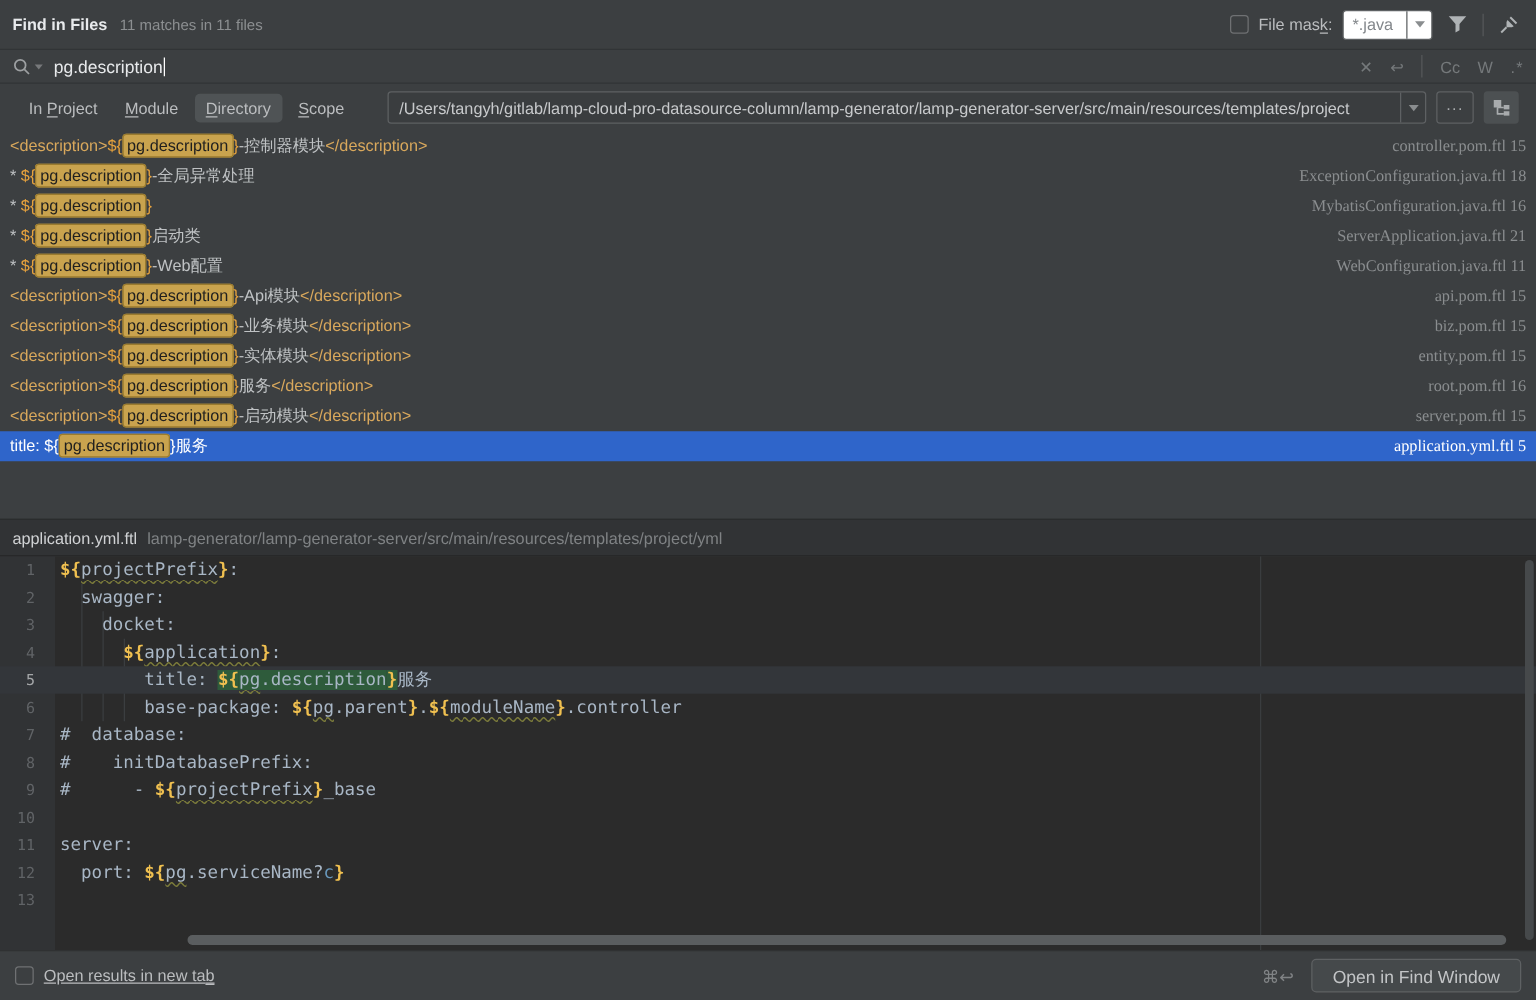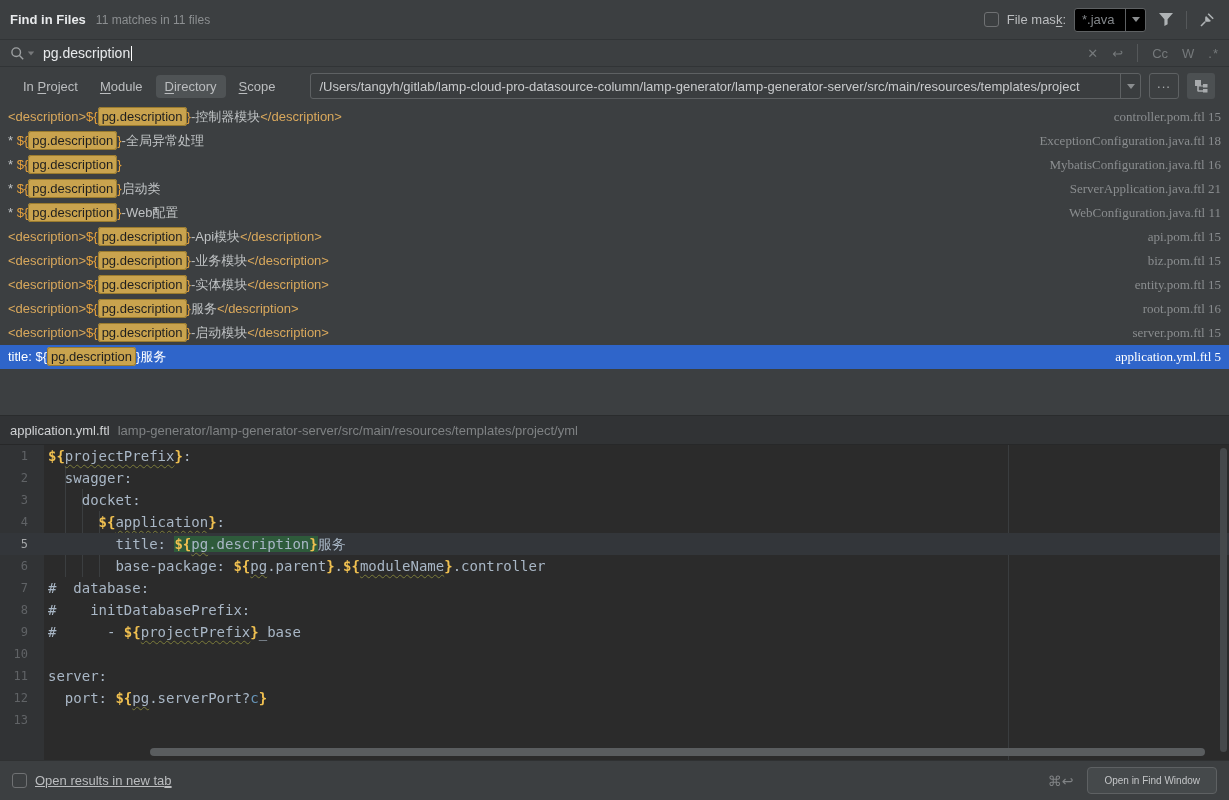--- a/index.html
+++ b/index.html
@@ -21,21 +21,21 @@
   #dlg-title { font-weight:bold; color:#E8EAEC; font-size:13px; }
   #match-summary { color:#8C8F91; font-size:12px; margin-left:10px; }
   #header-right { margin-left:auto; display:flex; align-items:center; gap:8px; }
   .checkbox {
     width:15px; height:15px; border:1px solid #6F7173; border-radius:3px;
     background:transparent; flex:none;
   }
   #file-mask-label { color:#BBBDBF; }
   .combo {
     display:flex; align-items:center; height:24px;
-    border:1px solid #5E6163; border-radius:3px; background:#000000;
+    border:1px solid #5E6163; border-radius:3px; background:#ffffff;
   }
   #file-mask-combo { width:72px; }
   #file-mask-combo .combo-text { flex:1; padding:0 7px; color:#82868A; }
   .combo-arrow-box {
     width:20px; height:100%; border-left:1px solid #5E6163;
     display:flex; align-items:center; justify-content:center; flex:none;
   }
   .tri-down {
     width:0; height:0; border-left:4px solid transparent;
     border-right:4px solid transparent; border-top:5px solid #8A8D8F;
@@ -121,21 +121,21 @@
   #hscrollbar { position:absolute; left:150px; right:24px; bottom:4px; height:8px;
     background:#5A5D5F; border-radius:4px; z-index:2; }
 
   
   #footer { height:40px; border-top:1px solid #2F3132; display:flex;
     align-items:center; padding:0 12px; }
   #open-results-label { margin-left:8px; color:#BBBDBF;text-decoration:underline; }
   #footer-right { margin-left:auto; display:flex; align-items:center; gap:14px; }
   #shortcut-hint { color:#808385; font-size:14px; }
   #open-find-window-btn { height:27px; padding:0 16px; background:#45494B;
-    border:1px solid #5E6163; border-radius:4px; color:#C3C5C7; font-size:10px;
+    border:1px solid #5E6163; border-radius:4px; color:#C3C5C7; font-size:14px;
     display:flex; align-items:center; }
 </style>
 </head>
 <body>
 
 <div id="header">
   <span id="dlg-title">Find in Files</span>
   <span id="match-summary">11 matches in 11 files</span>
   <div id="header-right">
     <span class="checkbox"></span>
@@ -309,21 +309,21 @@
       <div class="code-line">
         <span class="lnum">10</span>
         <span class="lcode"></span>
       </div>
       <div class="code-line">
         <span class="lnum">11</span>
         <span class="lcode"><span class="tk-plain">server:</span></span>
       </div>
       <div class="code-line">
         <span class="lnum">12</span>
-        <span class="lcode"><span class="tk-plain">  port: </span><span class="tk-interp">${</span><span class="tk-wavy">pg</span><span class="tk-plain">.serverPort?</span><span class="tk-builtin">c</span><span class="tk-interp">}</span></span>
+        <span class="lcode"><span class="tk-plain">  port: </span><span class="tk-interp">${</span><span class="tk-wavy">pg</span><span class="tk-plain">.serviceName?</span><span class="tk-builtin">c</span><span class="tk-interp">}</span></span>
       </div>
       <div class="code-line">
         <span class="lnum">13</span>
         <span class="lcode"></span>
       </div>
     </div>
   <div id="vscrollbar"></div>
   <div id="hscrollbar"></div>
 </div>
 

